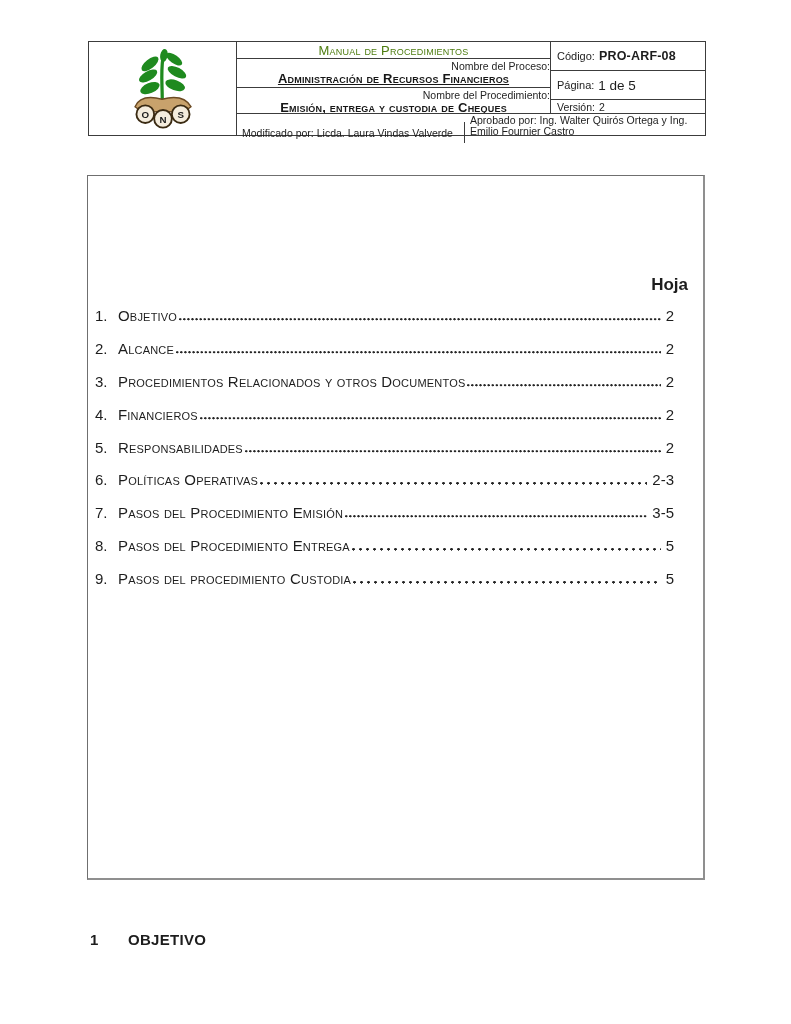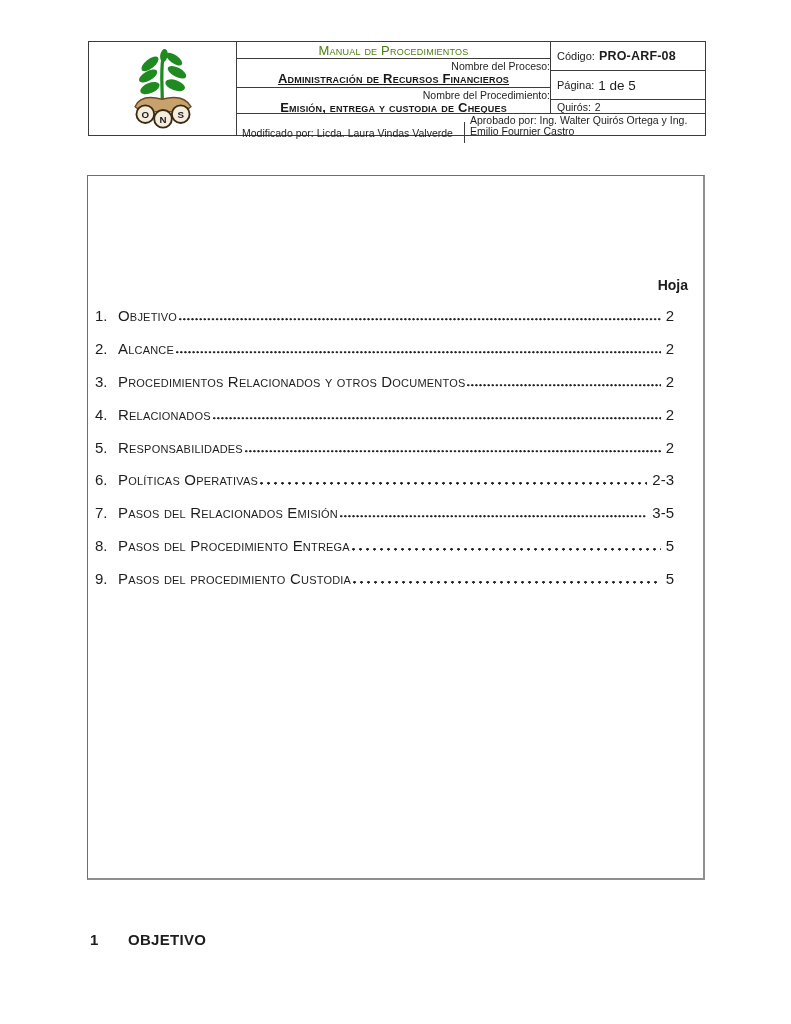--- a/index.html
+++ b/index.html
@@ -45,21 +45,21 @@
 
   
   .toc-box {
     position:absolute; left:87px; top:175px; width:618px; height:705px;
     box-sizing:border-box; background:#fff;
     border:1px solid #6f6f6f; border-right-width:2px; border-bottom-width:2px;
     border-right-color:#8f8f8f; border-bottom-color:#8f8f8f;
   }
   .hoja {
     margin:100px 15px 0 0; text-align:right;
-    font-weight:bold; font-size:14px; line-height:18px;
+    font-weight:bold; font-size:17px; line-height:18px;
   }
   .toc-list { margin-top:6px; padding:0 29px 0 7px; }
   .toc-row { display:flex; align-items:baseline; height:32.9px; line-height:32.9px; font-size:15px; }
   .toc-num { flex:none; width:23px; }
   .toc-label { flex:none; font-variant:small-caps; white-space:nowrap; letter-spacing:0.2px; }
   .toc-leader {
     flex:1 1 auto; display:inline-block; height:3px; margin:0 2px;
     background-repeat:repeat-x; background-position:left bottom;
   }
   .toc-leader.fine {
@@ -135,21 +135,21 @@
       <span class="lbl">Código:</span>
       <span class="code-val">PRO-ARF-08</span>
     </div>
 
     <div class="cell c-rb">
       <span class="lbl">Página:</span>
       <span class="pagina-val">1 de 5</span>
     </div>
 
     <div class="cell c-rc version-row">
-      <span class="lbl">Quirós:</span>
+      <span class="lbl">Versión:</span>
       <span>2</span>
     </div>
 
   </div>
 
   <div class="toc-box">
     <div class="hoja">Hoja</div>
     <div class="toc-list">
     <div class="toc-row">
       <span class="toc-num">1.</span>
@@ -167,42 +167,42 @@
 
     <div class="toc-row">
       <span class="toc-num">3.</span>
       <span class="toc-label">Procedimientos Relacionados y otros Documentos</span>
       <span class="toc-leader fine"></span>
       <span class="toc-page">2</span>
     </div>
 
     <div class="toc-row">
       <span class="toc-num">4.</span>
-      <span class="toc-label">Relacionados</span>
+      <span class="toc-label">Financieros</span>
       <span class="toc-leader fine"></span>
       <span class="toc-page">2</span>
     </div>
 
     <div class="toc-row">
       <span class="toc-num">5.</span>
       <span class="toc-label">Responsabilidades</span>
       <span class="toc-leader fine"></span>
       <span class="toc-page">2</span>
     </div>
 
     <div class="toc-row">
       <span class="toc-num">6.</span>
       <span class="toc-label">Políticas Operativas</span>
       <span class="toc-leader coarse"></span>
       <span class="toc-page">2-3</span>
     </div>
 
     <div class="toc-row">
       <span class="toc-num">7.</span>
-      <span class="toc-label">Pasos del Relacionados Emisión</span>
+      <span class="toc-label">Pasos del Procedimiento Emisión</span>
       <span class="toc-leader fine"></span>
       <span class="toc-page">3-5</span>
     </div>
 
     <div class="toc-row">
       <span class="toc-num">8.</span>
       <span class="toc-label">Pasos del Procedimiento Entrega</span>
       <span class="toc-leader coarse"></span>
       <span class="toc-page">5</span>
     </div>

